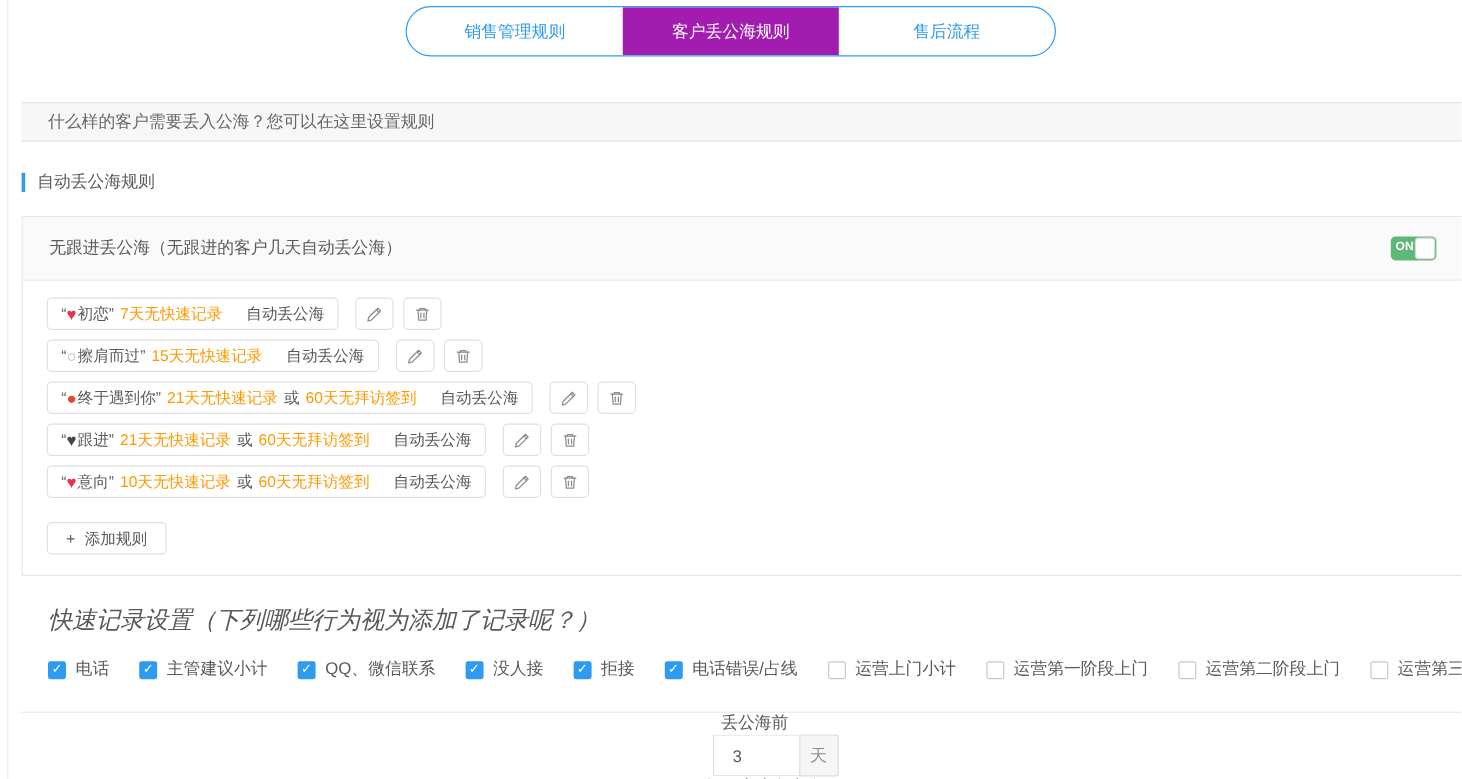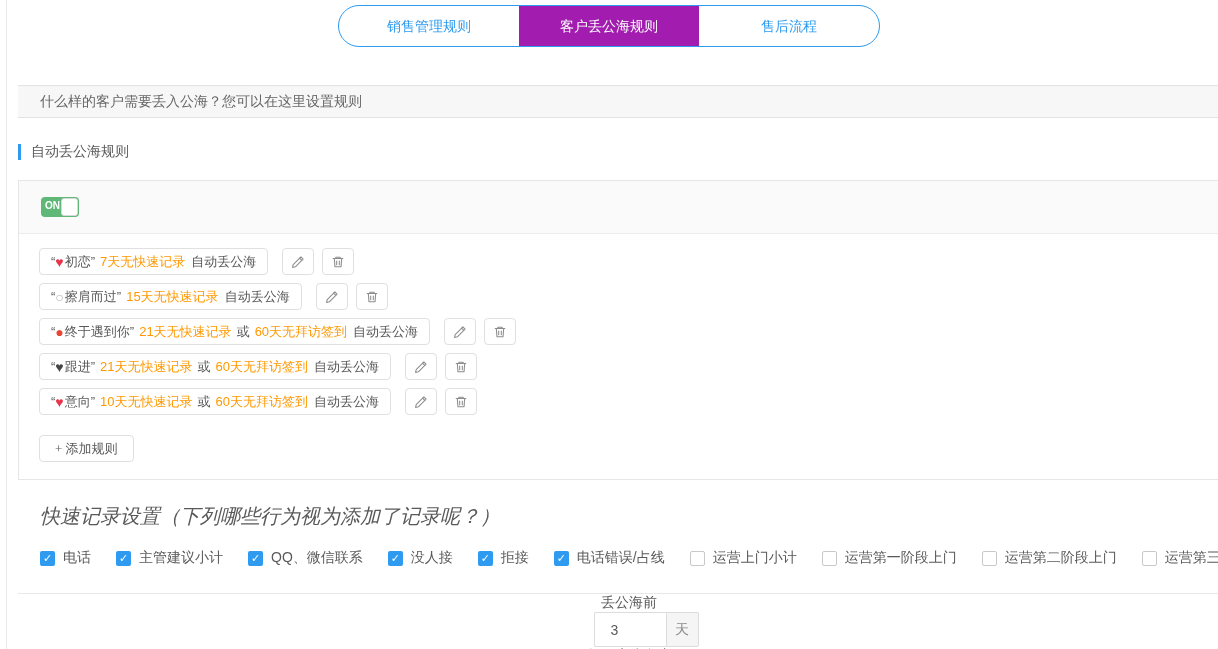--- a/index.html
+++ b/index.html
@@ -51,36 +51,36 @@
   }
   .panel-body { padding:14px 20px 17px; }
   .rule-row { display:flex; align-items:center; margin-bottom:8px; }
   .rule-chip {
     display:inline-flex; align-items:center; height:27px; padding:0 11px;
     border:1px solid #e0e0e0; border-radius:4px; background:#fff;
     font-size:13px; color:#595959; white-space:nowrap;
   }
   .rule-chip .cond { color:#ff9800; margin:17px 5px; }
   .rule-chip .or { margin:0 0; }
-  .rule-chip .suffix { margin-left:1px; }
+  .rule-chip .suffix { margin-left:15px; }
   .emoji { font-size:14px; margin-right:1px; }
   .em-red { color:#e8334a; }
   .em-gray { color:#b5b5b5; }
   .em-redcircle { color:#e8442e; }
   .em-dark { color:#454545; }
   .icon-btn {
     width:32px; height:27px; margin-left:8px; border:1px solid #e0e0e0; border-radius:4px;
     background:#fff; display:inline-flex; align-items:center; justify-content:center; cursor:pointer;
   }
   .icon-btn.first { margin-left:14px; }
   .icon-btn svg { width:14px; height:14px; stroke:#8c8c8c; fill:none; stroke-width:1.2; stroke-linecap:round; stroke-linejoin:round; }
   .add-btn {
     margin-top:12px; height:27px; padding:0 15px; border:1px solid #e0e0e0; border-radius:4px;
     background:#fff; font-size:13px; color:#595959; cursor:pointer;
-    font-family:Liberation Serif, serif;
+    font-family:Liberation Mono, monospace;
   }
 
   
   .quick { margin-left:18px; border-bottom:1px solid #e8e8e8; padding:23px 0 26px 22px; }
   .quick-title { font-size:20px; color:#595959;font-style:italic; }
   .cb-row { display:flex; align-items:center; margin-top:19px; }
   .cb-item { display:flex; align-items:center; margin-right:25px; font-size:14px; color:#595959; cursor:pointer; white-space:nowrap; }
   .cb {
     width:15px; height:15px; border-radius:2px; margin-right:8px; flex:none;
     display:inline-flex; align-items:center; justify-content:center;
@@ -127,20 +127,21 @@
 
 <div class="banner">什么样的客户需要丢入公海？您可以在这里设置规则</div>
 
 <div class="sec-title">
   <div class="blue-bar"></div>
   <span>自动丢公海规则</span>
 </div>
 
 <div class="panel">
   <div class="panel-header">
+    <span>无跟进丢公海（无跟进的客户几天自动丢公海）</span>
     <div class="toggle">
       <span class="toggle-label">ON</span>
       <span class="toggle-knob"></span>
     </div>
   </div>
   <div class="panel-body">
 
     <div class="rule-row">
       <div class="rule-chip">
         <span>“</span>

